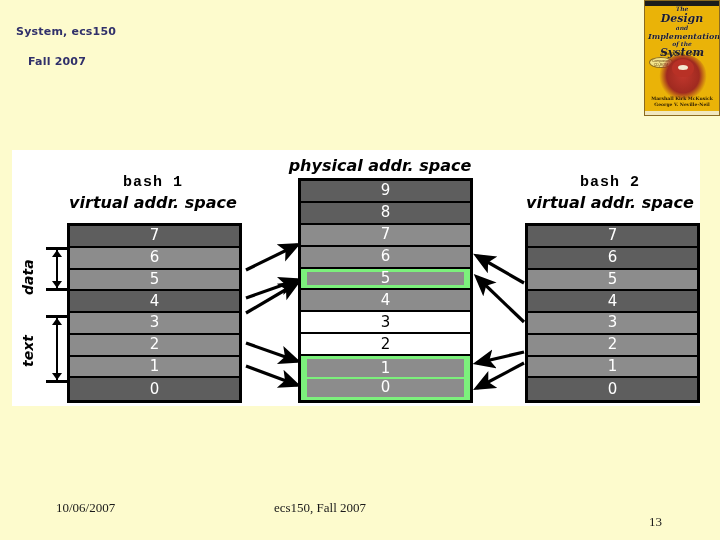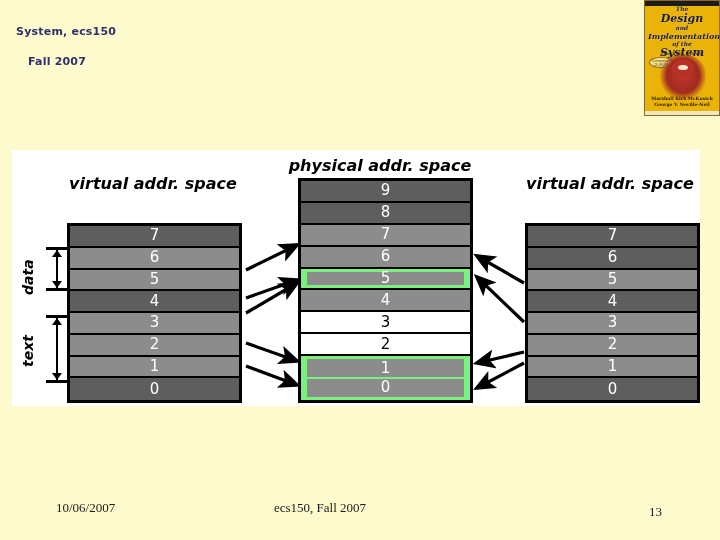--- a/index.html
+++ b/index.html
@@ -299,21 +299,21 @@
     left: 0;
     bottom: 22px;
     width: 720px;
     height: 18px;
     color: #1a1a1a;
     font-family: "Liberation Serif", "DejaVu Serif", serif;
     font-size: 13px;
   }
   #footer-date  { position: absolute; left: 56px;  top: 0; }
   #footer-title { position: absolute; left: 0;     top: 0; width: 640px; text-align: center; }
-  #footer-page  { position: absolute; right: 58px; top: 4px; }
+  #footer-page  { position: absolute; right: 58px; top: 14px; }
 </style>
 </head>
 <body>
 
 <div id="slide-header">
   <span>System, ecs150</span>
   <span class="line2">Fall 2007</span>
 </div>
 
 <div id="book-cover">
@@ -330,26 +330,28 @@
   <div class="cover-badge">Companion CD-ROM Included</div>
   <div class="cover-daemon"></div>
   <div class="cover-authors">Marshall Kirk McKusick
 George V. Neville-Neil</div>
   <div class="cover-bottombar"></div>
 </div>
 
 <div id="diagram-panel">
 
   <div class="col-heading" id="heading-bash1">
+    <span class="proc-name">bash 1</span>
     <span class="space-label">virtual addr. space</span>
   </div>
   <div class="col-heading" id="heading-phys">
     <span class="space-label">physical addr. space</span>
   </div>
   <div class="col-heading" id="heading-bash2">
+    <span class="proc-name">bash 2</span>
     <span class="space-label">virtual addr. space</span>
   </div>
 
   <div id="brackets">
     <div class="bracket" id="bracket-data">
       <div class="cap top"></div>
       <div class="stem"></div>
       <div class="ahead up"></div>
       <div class="ahead down"></div>
       <div class="cap bottom"></div>

